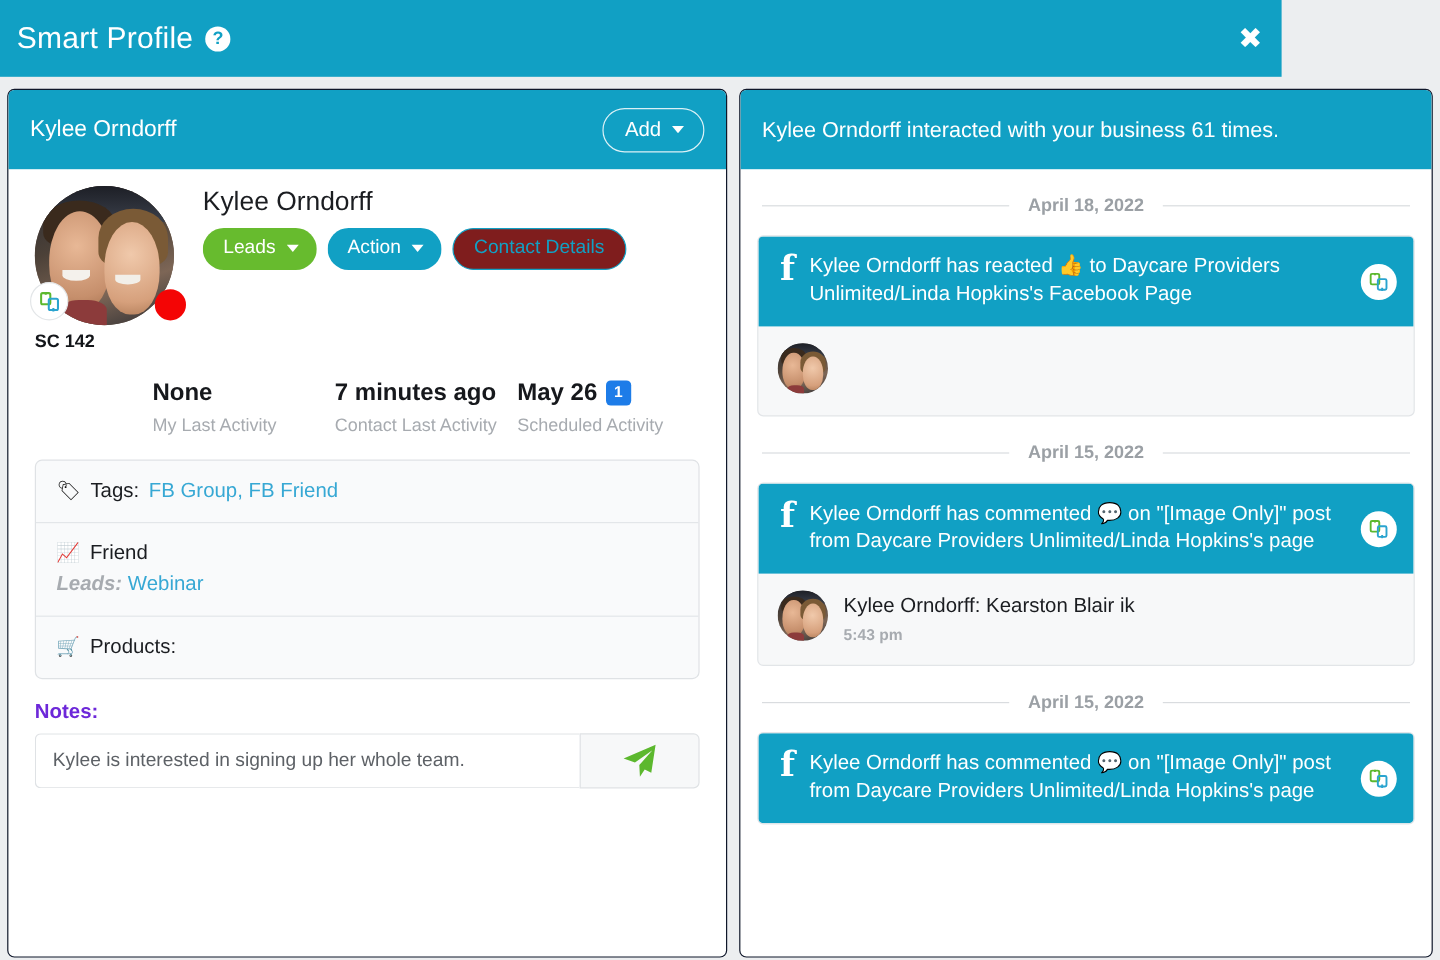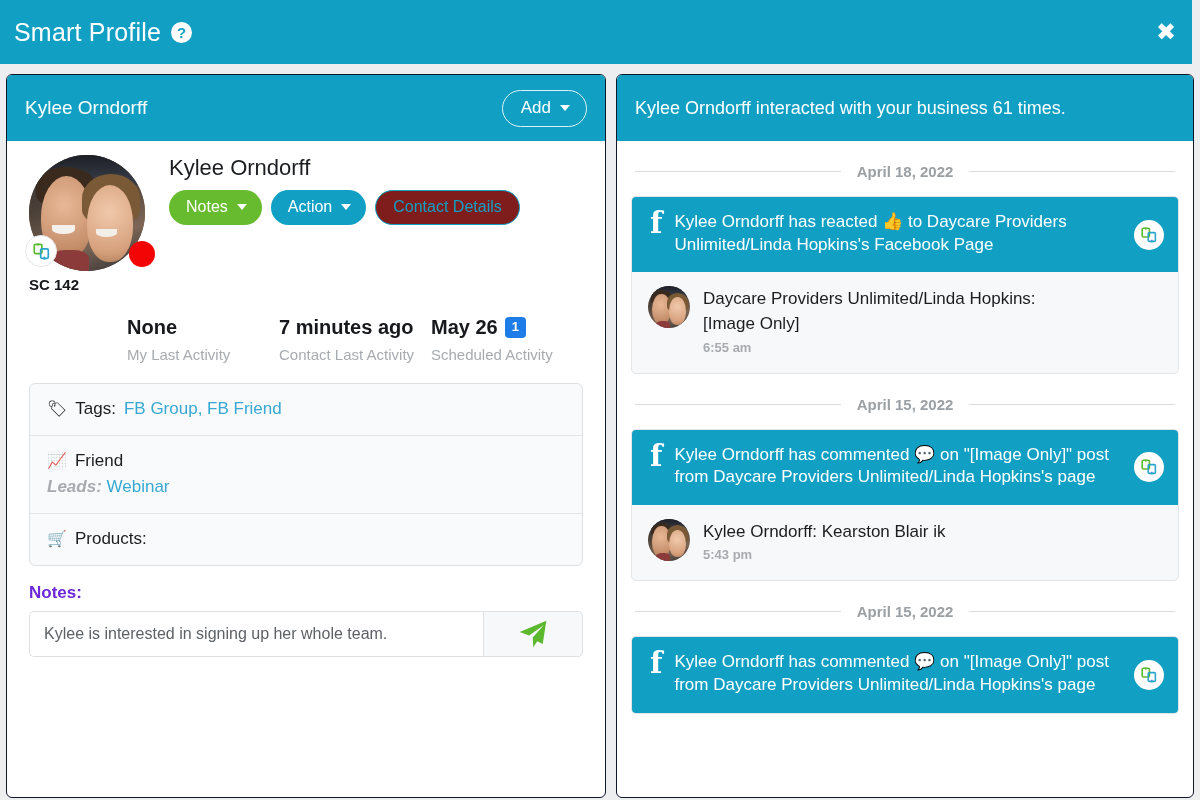--- a/index.html
+++ b/index.html
@@ -10,21 +10,21 @@
     overflow: hidden;
     background: #eceef0;
     font-family: "Liberation Sans", sans-serif;
     -webkit-font-smoothing: antialiased;
   }
 
   
   .topbar {
     position: absolute;
     left: 0; top: 0;
-    width: 1192px; height: 64px;
+    width: 1068px; height: 64px;
     background: #11a0c4;
     display: flex;
     align-items: center;
   }
   .topbar-title {
     color: #ffffff;
     font-size: 25px;
     font-weight: 400;
     letter-spacing: .2px;
     margin-left: 14px;
@@ -415,21 +415,21 @@
             </svg>
           </span>
           <span class="status-dot"></span>
           <div class="avatar-caption">SC 142</div>
         </div>
 
         <div class="profile-main">
           <div class="profile-name">Kylee Orndorff</div>
           <div class="btn-row">
             <span class="pill pill-green">
-              <span>Notes</span>
+              <span>Leads</span>
               <i class="caret"></i>
             </span>
             <span class="pill pill-blue">
               <span>Action</span>
               <i class="caret"></i>
             </span>
             <span class="pill pill-ghost">
               <span>Contact Details</span>
             </span>
           </div>
@@ -522,25 +522,20 @@
         <div class="activity-body">
           <span class="mini-avatar">
             <span class="av-bg"></span>
               <span class="av-sky"></span>
             <span class="av-hair-l"></span>
               <span class="av-face-l"></span>
             <span class="av-hair-r"></span>
               <span class="av-face-r"></span>
             <span class="av-scarf"></span>
           </span>
-          <div class="activity-body-main">
-            <div class="body-line">Daycare Providers Unlimited/Linda Hopkins:</div>
-            <div class="body-line">[Image Only]</div>
-            <div class="body-time">6:55 am</div>
-          </div>
         </div>
       </div>
 
       <div class="date-sep">
         <span class="rule"></span>
         <span class="date-text">April 15, 2022</span>
         <span class="rule"></span>
       </div>
       <div class="activity">
         <div class="activity-head">

